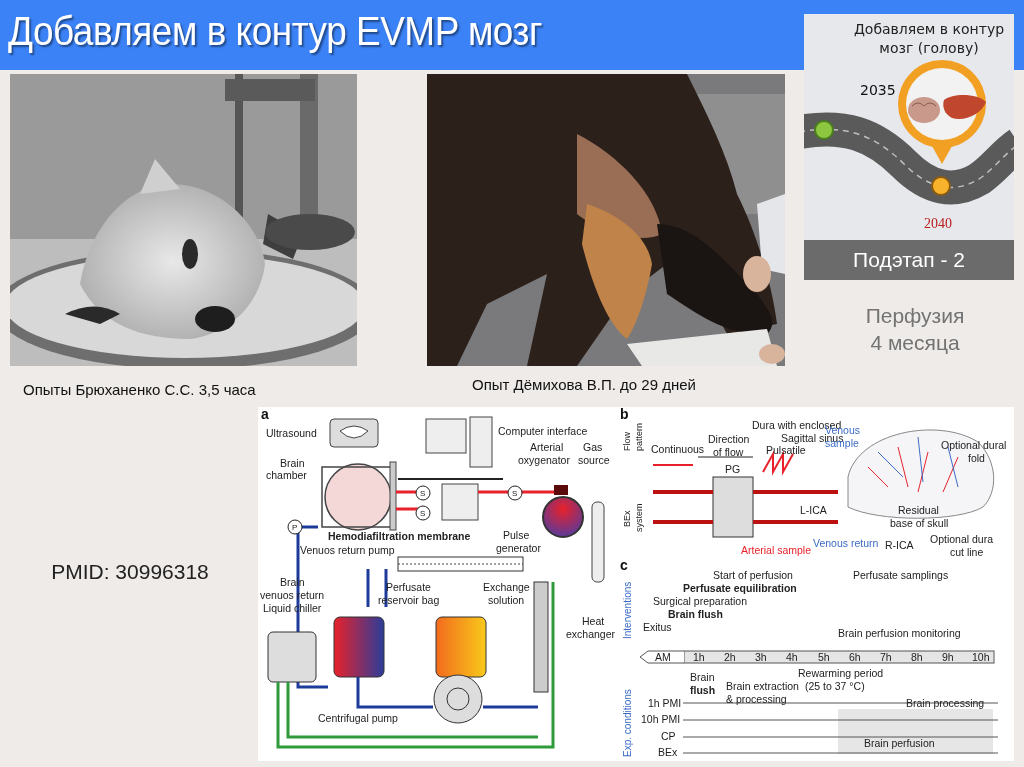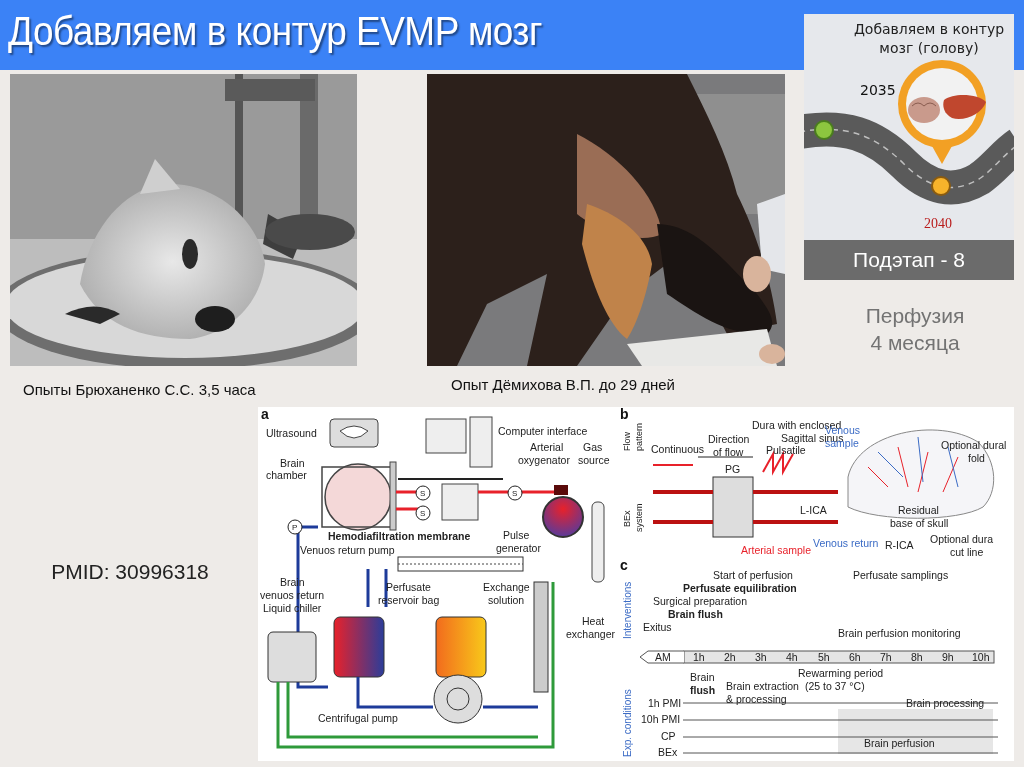--- a/index.html
+++ b/index.html
@@ -18,21 +18,21 @@
     color: #fff; font-size: 41px; letter-spacing: -0.5px;
     text-shadow: 2px 2px 2px rgba(0,0,0,0.45);
     font-family: "Liberation Sans", sans-serif;
     transform: scaleX(0.9); transform-origin: left center;
   }
   .photo { position: absolute; overflow: hidden; }
   .photo1 { left: 10px; top: 74px; width: 347px; height: 292px; background: #8a8a8a; }
   .photo2 { left: 427px; top: 74px; width: 358px; height: 292px; background: #6b6b6b; }
   .caption { position: absolute; font-size: 15px; color: #111; }
   .cap1 { left: 23px; top: 381px; text-align: center; }
-  .cap2 { left: 451px; top: 376px; }
+  .cap2 { left: 472px; top: 376px; }
   .roadmap {
     position: absolute; left: 804px; top: 14px; width: 210px; height: 266px;
     background: #e6e8ec;
   }
   .rm-head { position: absolute; left: 0; top: 6px; width: 210px; text-align: center; font-size: 14px; color: #222; line-height: 19px; font-family: "DejaVu Sans", sans-serif; margin-left: 20px; }
   .rm-year1 { position: absolute; left: 10px; top: 68px; font-size: 14px; color: #111; font-family: "DejaVu Sans", sans-serif; margin-left: 46px; }
   .rm-year2 { position: absolute; left: 120px; top: 202px; font-size: 14px; color: #b91c1c; font-family: Liberation Serif, serif; }
   .rm-stage {
     position: absolute; left: 0; top: 226px; width: 210px; height: 40px;
     background: #6b6b6b; color: #fff; font-size: 21px; text-align: center; line-height: 40px;
@@ -112,21 +112,21 @@
     <g>
       <ellipse cx="120" cy="96" rx="16" ry="13" fill="#c99a8c"></ellipse>
       <path d="M108 92 q6 -6 12 0 q6 -6 12 0" stroke="#8a5d50" fill="none"></path>
     </g>
     <g>
       <path d="M140 86 C150 78 175 80 182 88 C178 100 160 108 148 104 C140 100 138 92 140 86 Z" fill="#c0472e"></path>
     </g>
   </svg>
   <div class="rm-year1">2035</div>
   <div class="rm-year2">2040</div>
-  <div class="rm-stage">Подэтап - 8</div>
+  <div class="rm-stage">Подэтап - 2</div>
 </div>
 
 <div class="perf">
   <div>Перфузия</div>
   <div>4 месяца</div>
 </div>
 
 <div class="pmid">
   <div>PMID: 30996318</div>
 </div>

